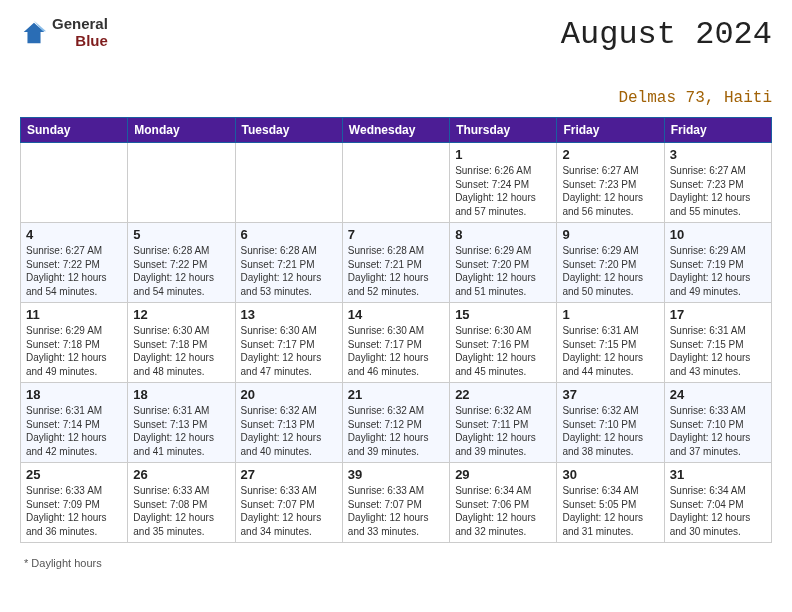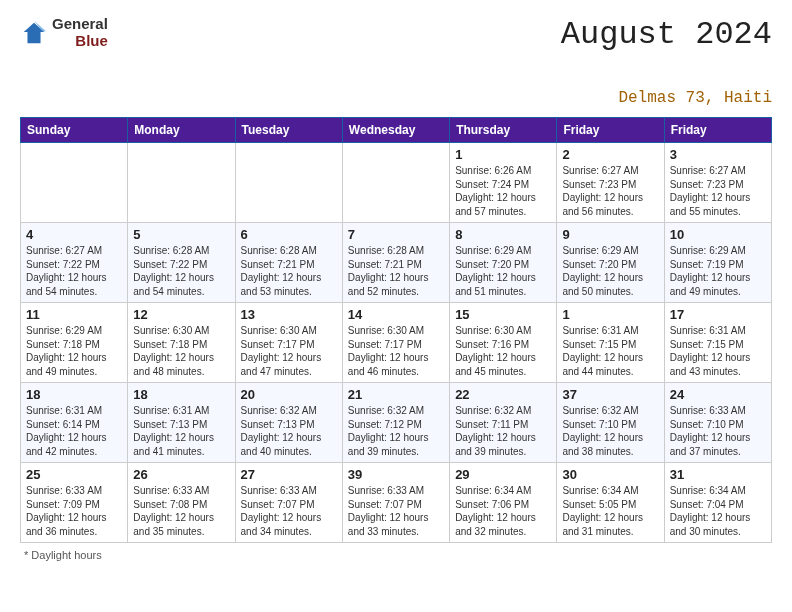--- a/index.html
+++ b/index.html
@@ -92,21 +92,21 @@
       font-size: 10px;
       line-height: 1.35;
       color: #333;
     }
     .empty-cell {
       background: #fff !important;
     }
     .footer-note {
       font-size: 11px;
       color: #555;
-      margin-top: 6px;
+      margin-top: 14px;
       padding-left: 4px;
     }
   </style>
 </head>
 <body>
 
 <div class="page">
   <div class="header">
     <div class="logo">
       <svg class="logo-icon" viewBox="0 0 30 30">
@@ -246,21 +246,21 @@
             <span class="day-number">17</span>
             <div class="day-info">Sunrise: 6:31 AM
 Sunset: 7:15 PM
 Daylight: 12 hours and 43 minutes.</div>
           </td>
         </tr>
         <tr>
           <td>
             <span class="day-number">18</span>
             <div class="day-info">Sunrise: 6:31 AM
-Sunset: 6:14 PM
+Sunset: 7:14 PM
 Daylight: 12 hours and 42 minutes.</div>
           </td>
           <td>
             <span class="day-number">18</span>
             <div class="day-info">Sunrise: 6:31 AM
 Sunset: 7:13 PM
 Daylight: 12 hours and 41 minutes.</div>
           </td>
           <td>
             <span class="day-number">20</span>

